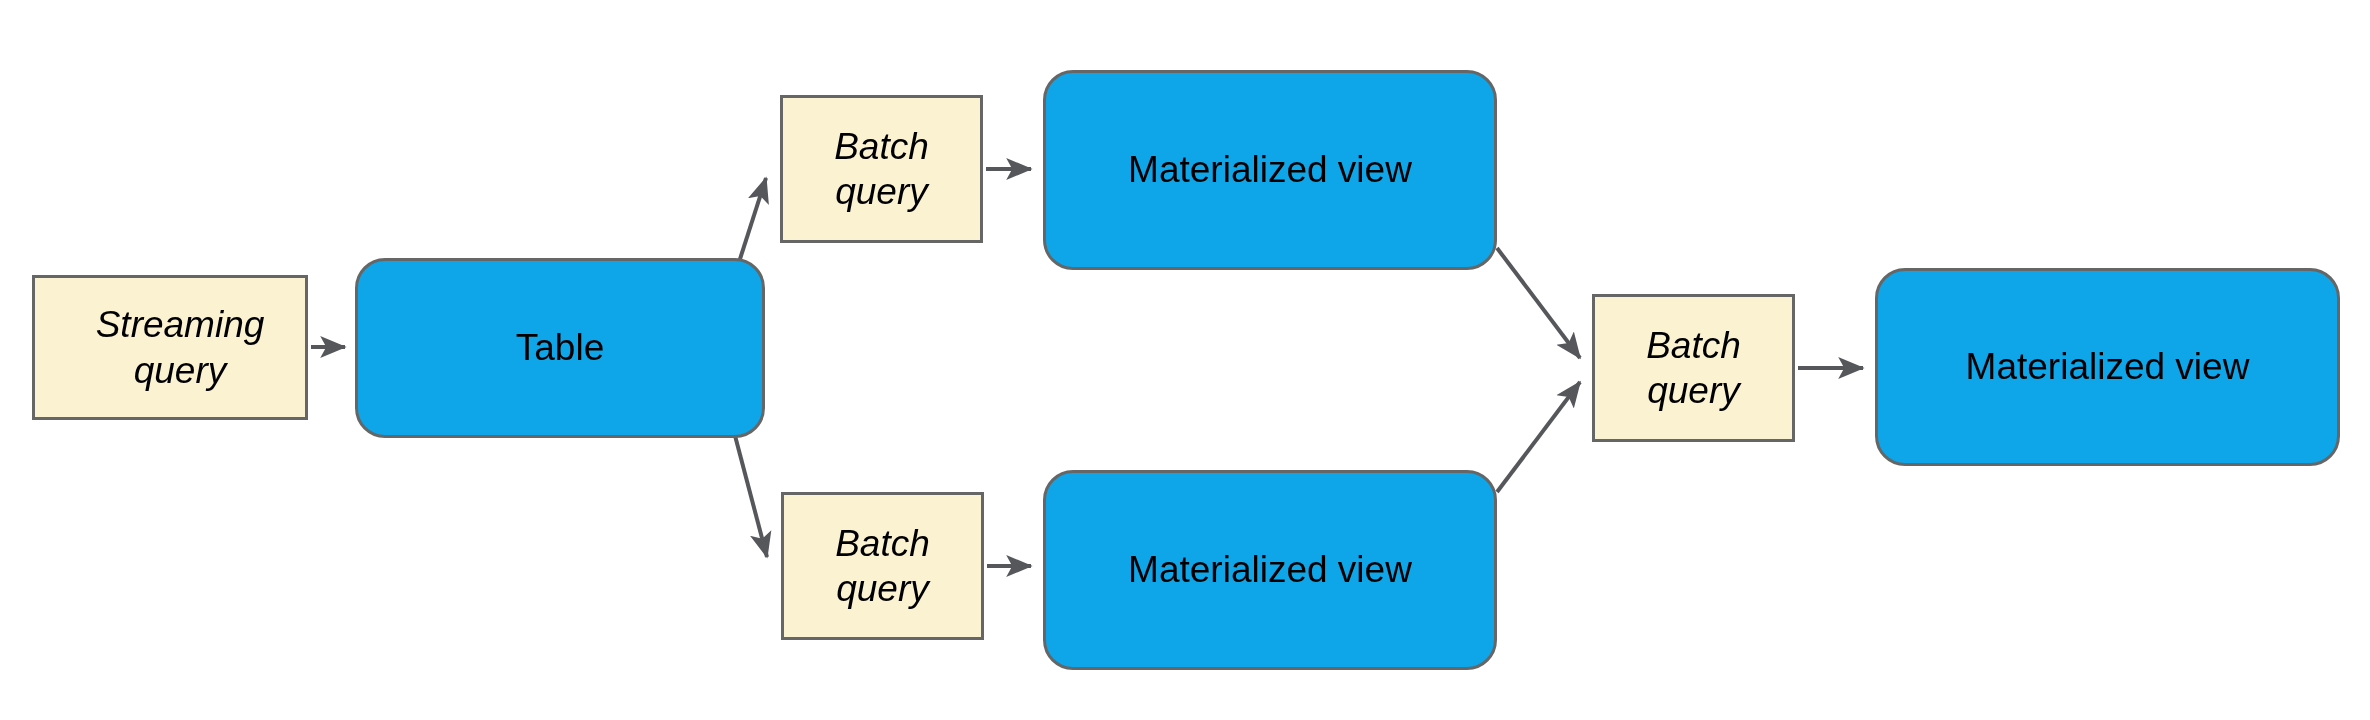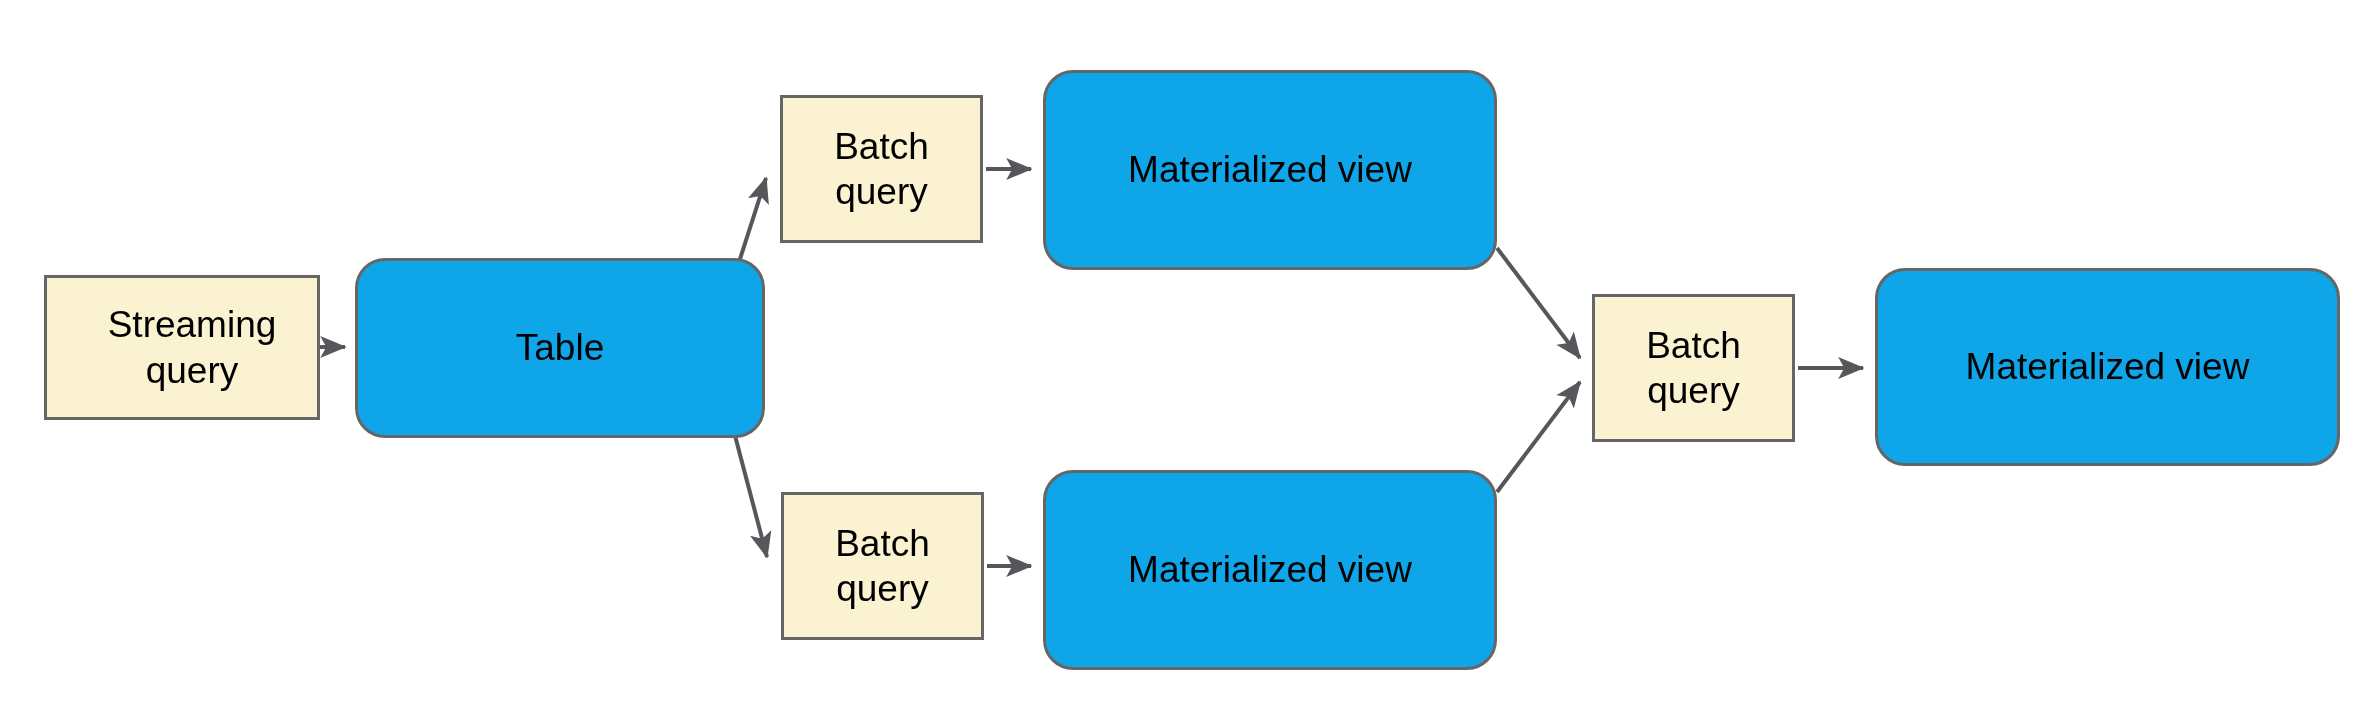--- a/index.html
+++ b/index.html
@@ -34,20 +34,21 @@
     text-align: center;
     color: #000000;
     line-height: 1.22;
     white-space: pre-line;
   }
   .node-process {
     background: #fbf2d2;
     border: 3px solid #666666;
     border-radius: 0;
     font-size: 37px;
+    font-style: italic;
   }
   .node-store {
     background: #0ea5e9;
     border: 3px solid #666666;
     border-radius: 30px;
     font-size: 37px;
   }
   .node-label {
     display: block;
     width: 100%;
@@ -91,21 +92,21 @@
 
     <g>
       <path d="M 1497,492 L 1580,382" stroke="#56575b" stroke-width="4" fill="none" marker-end="url(#arrowhead)"></path>
     </g>
 
     <g>
       <path d="M 1798,368 L 1863,368" stroke="#56575b" stroke-width="4" fill="none" marker-end="url(#arrowhead)"></path>
     </g>
   </svg>
 
-  <div class="node node-process" style="left:44px; top:275px; width:276px; height:145px;padding-left:20px;">
+  <div class="node node-process" style="left:32px; top:275px; width:276px; height:145px;padding-left:20px;">
     <span class="node-label">Streaming
 query</span>
   </div>
 
   <div class="node node-store" style="left:355px; top:258px; width:410px; height:180px;">
     <span class="node-label">Table</span>
   </div>
 
   <div class="node node-process" style="left:780px; top:95px; width:203px; height:148px;">
     <span class="node-label">Batch

